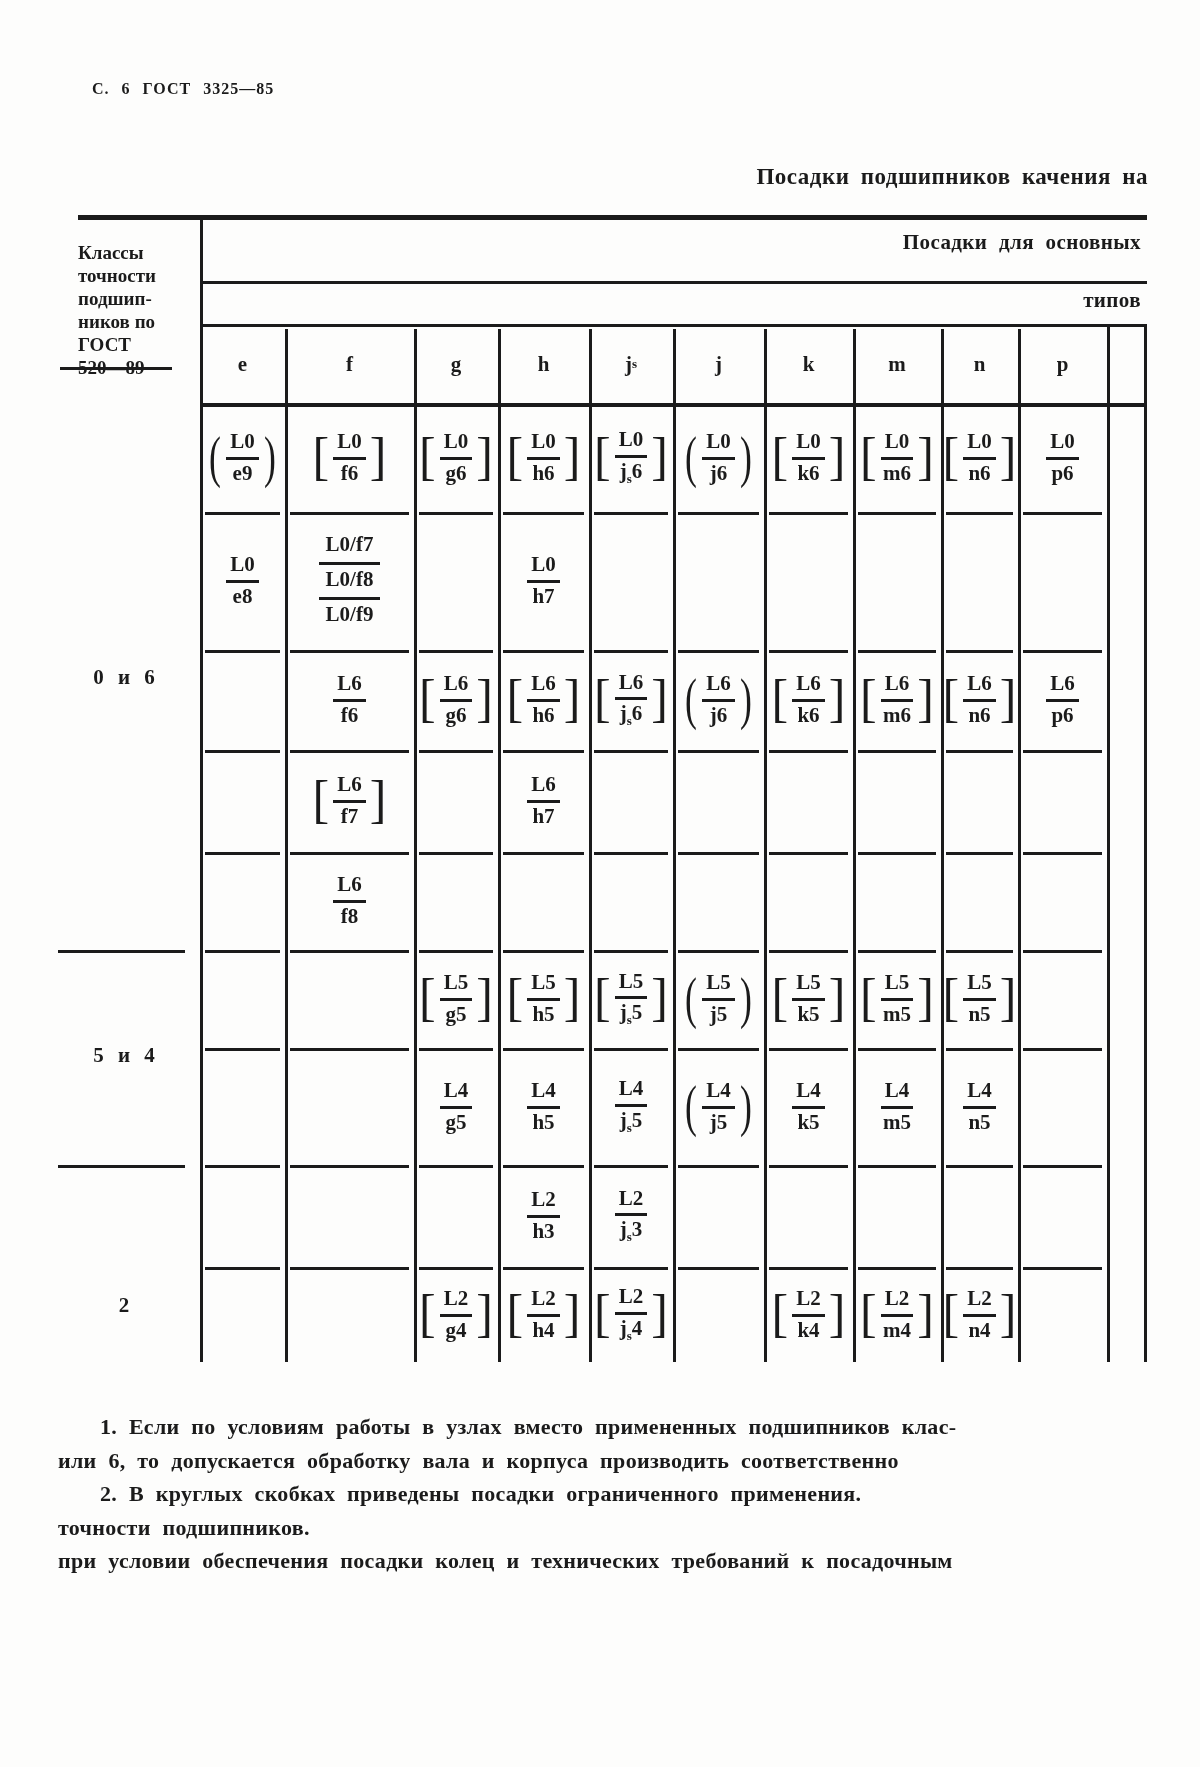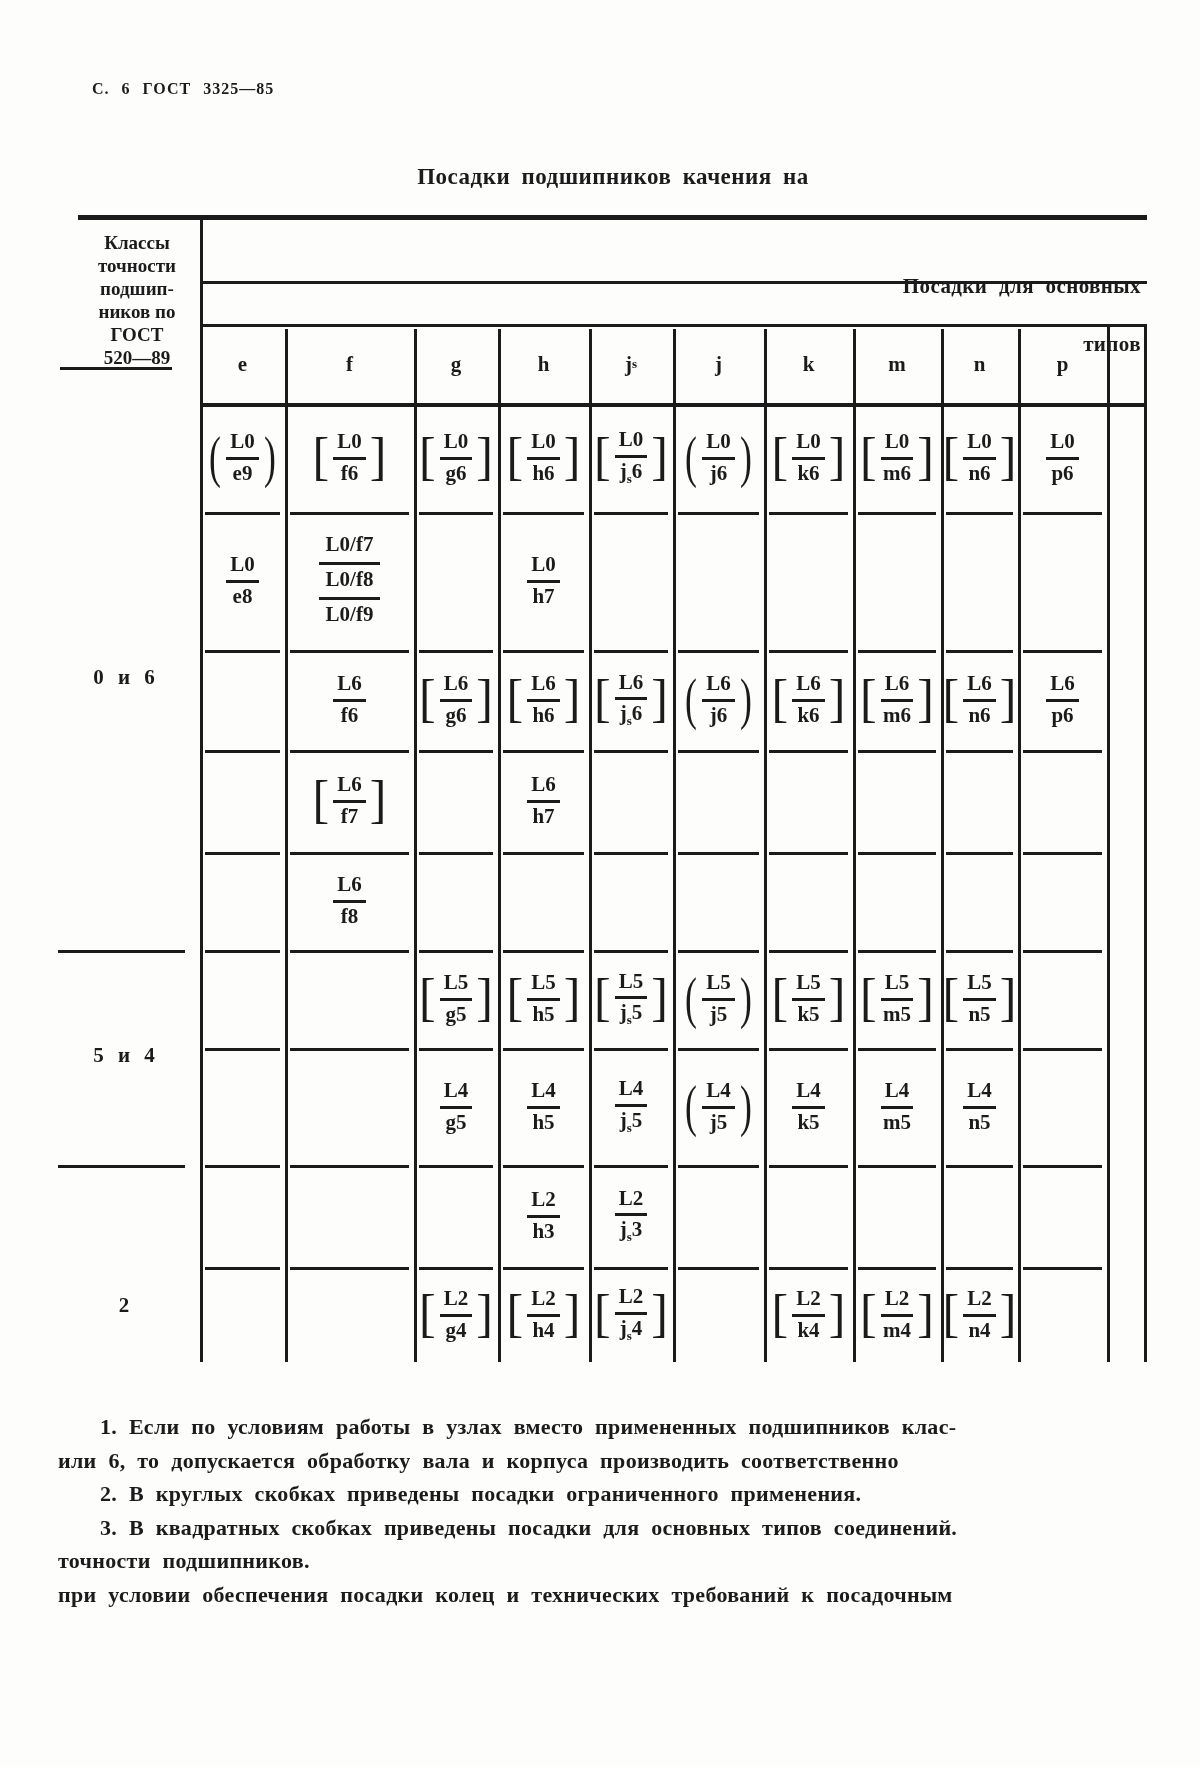--- a/index.html
+++ b/index.html
@@ -1,27 +1,27 @@
 <!DOCTYPE html>
 <html><head>
 <meta charset="utf-8">
 <style>
   html,body{margin:0;padding:0;background:#e8e8e8;}
   .page{position:relative;width:1200px;height:1767px;background:#fdfdfc;color:#1b1b1b;
         font-family:"Liberation Serif","DejaVu Serif",serif;overflow:hidden;margin:0 auto;}
   .abs{position:absolute;}
   .page-header{left:92px;top:80px;font-size:16px;font-weight:700;letter-spacing:1px;word-spacing:7px;}
-  .table-title{left:78px;top:164px;width:1070px;text-align:center;font-size:23px;font-weight:700;
+  .table-title{left:78px;top:164px;width:1070px;text-align:right;font-size:23px;font-weight:700;
                letter-spacing:.5px;word-spacing:5px;}
   .tbl{position:absolute;left:78px;top:215px;width:1069px;height:1147px;}
   .ln{position:absolute;background:#1b1b1b;}
-  .corner{position:absolute;left:0;top:16px;width:118px;text-align:center;
+  .corner{position:absolute;left:0;top:26px;width:118px;
           font-size:19px;font-weight:700;line-height:23px;}
   .ghead{position:absolute;right:6px;text-align:right;font-size:21px;font-weight:700;
-         word-spacing:6px;letter-spacing:.4px;margin-top:44px;}
+         word-spacing:6px;letter-spacing:.4px;}
   .colletter{position:absolute;display:flex;align-items:center;justify-content:center;
              font-size:21px;font-weight:700;}
   .cell{position:absolute;display:flex;align-items:center;justify-content:center;}
   .frac{display:inline-block;text-align:center;font-size:21px;font-weight:700;line-height:1.12;}
   .frac .num{display:block;border-bottom:3px solid #1b1b1b;padding:0 4px 3px;}
   .frac .den{display:block;padding-top:2px;}
   sub{font-size:.62em;}
   .brk{display:inline-block;font-size:50px;font-weight:400;line-height:54px;height:58px;
        margin:0 4px;transform:scaleY(1.06);}
   .brk.round{font-size:42px;transform:scaleY(1.35) scaleX(.85);line-height:56px;}
@@ -509,17 +509,16 @@
       </div>
       <div class="sec-label" style="top: 440px;">0 и 6</div>
       <div class="sec-label" style="top: 818px;">5 и 4</div>
       <div class="sec-label" style="top: 1068px;">2</div>
     </div>
 
   <div class="abs notes">
   <div class="note-line ind">1. Если по условиям работы в узлах вместо примененных подшипников клас-</div>
       <div class="note-line">или 6, то допускается обработку вала и корпуса производить соответственно</div>
       <div class="note-line ind">2. В круглых скобках приведены посадки ограниченного применения.</div>
-      <div class="note-line ind">3. В квадратных скобках приведены посадки для основных типов соединений.</div>
       <div class="note-line">точности подшипников.</div>
       <div class="note-line">при условии обеспечения посадки колец и технических требований к посадочным</div>
     </div>
 </div>
 
 </body></html>

